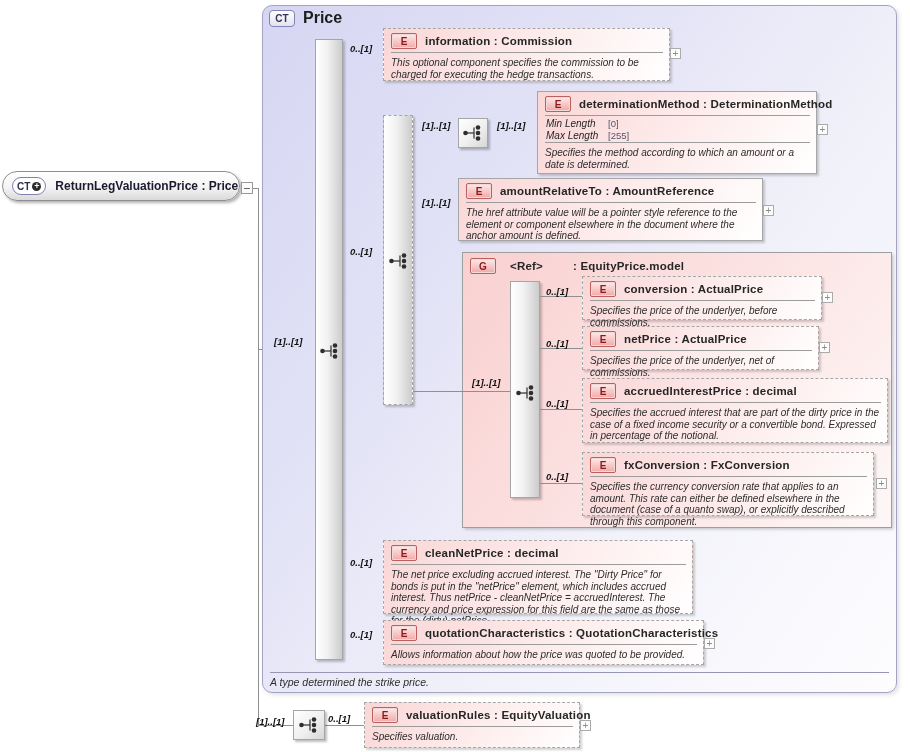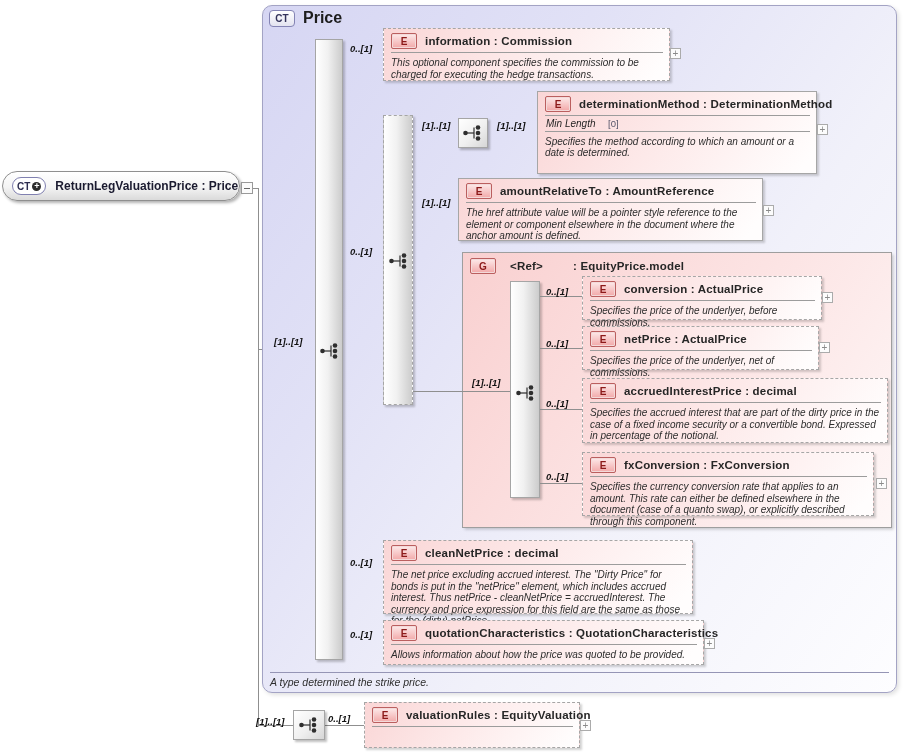--- a/index.html
+++ b/index.html
@@ -185,20 +185,24 @@
 <div class="ebox" style="left:537px;top:91px;width:280px;height:83px;">
   <div class="ehead">
     <span class="e-badge">E</span>
     <span class="etitle">determinationMethod : DeterminationMethod</span>
   </div>
   <div class="esep"></div>
   <div class="facet">
     <span class="fname">Min Length</span>
     <span class="fval">[0]</span>
   </div>
+  <div class="facet">
+    <span class="fname">Max Length</span>
+    <span class="fval">[255]</span>
+  </div>
   <div class="esep"></div>
   <div class="eann">Specifies the method according to which an amount or a date is determined.</div>
 </div>
 <div class="plus" style="left:817px;top:124px;"></div>
 
 <span class="card r" style="left:422px;top:197px;width:34px;">[1]..[1]</span>
 <div class="ebox" style="left:458px;top:178px;width:305px;height:63px;">
   <div class="ehead">
     <span class="e-badge">E</span>
     <span class="etitle">amountRelativeTo : AmountReference</span>
@@ -308,14 +312,15 @@
     <circle cx="16" cy="14.5" r="2.3" fill="#2e2e2e"></circle>
   </svg>
 </div>
 <span class="card r" style="left:328px;top:713px;width:30px;">0..[1]</span>
 <div class="ebox dashed" style="left:364px;top:702px;width:216px;height:46px;">
   <div class="ehead">
     <span class="e-badge">E</span>
     <span class="etitle">valuationRules : EquityValuation</span>
   </div>
   <div class="esep"></div>
+  <div class="eann">Specifies valuation.</div>
 </div>
 <div class="plus" style="left:580px;top:720px;"></div>
 
 </body></html>

